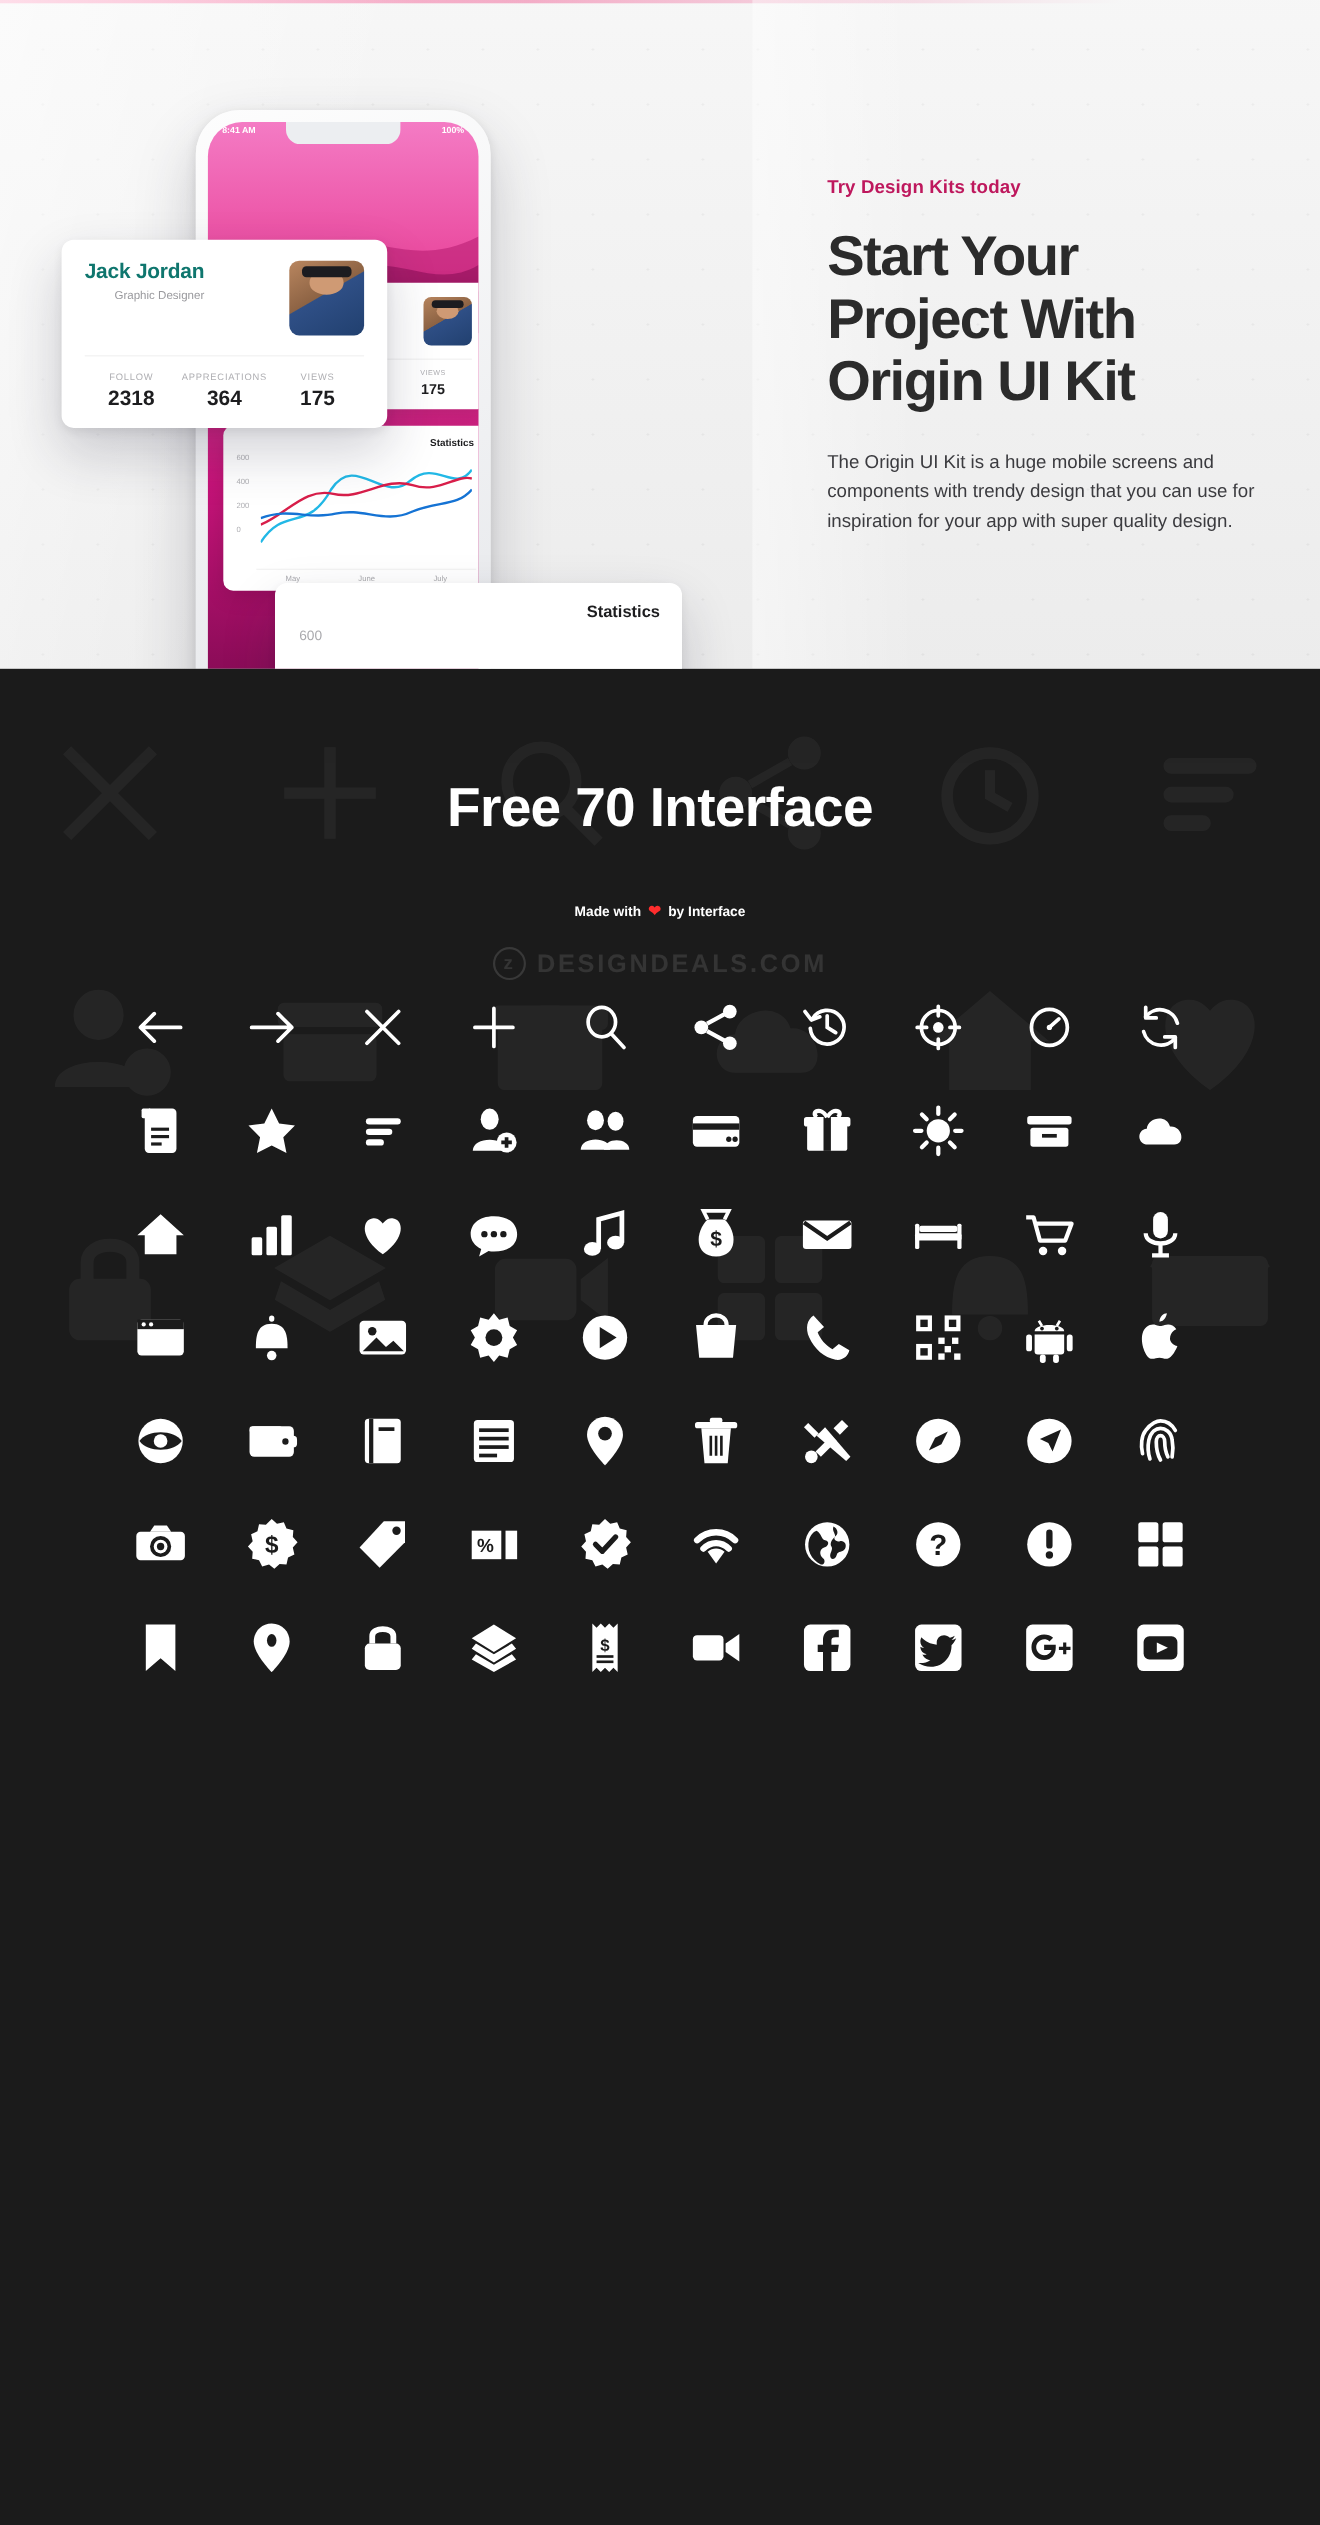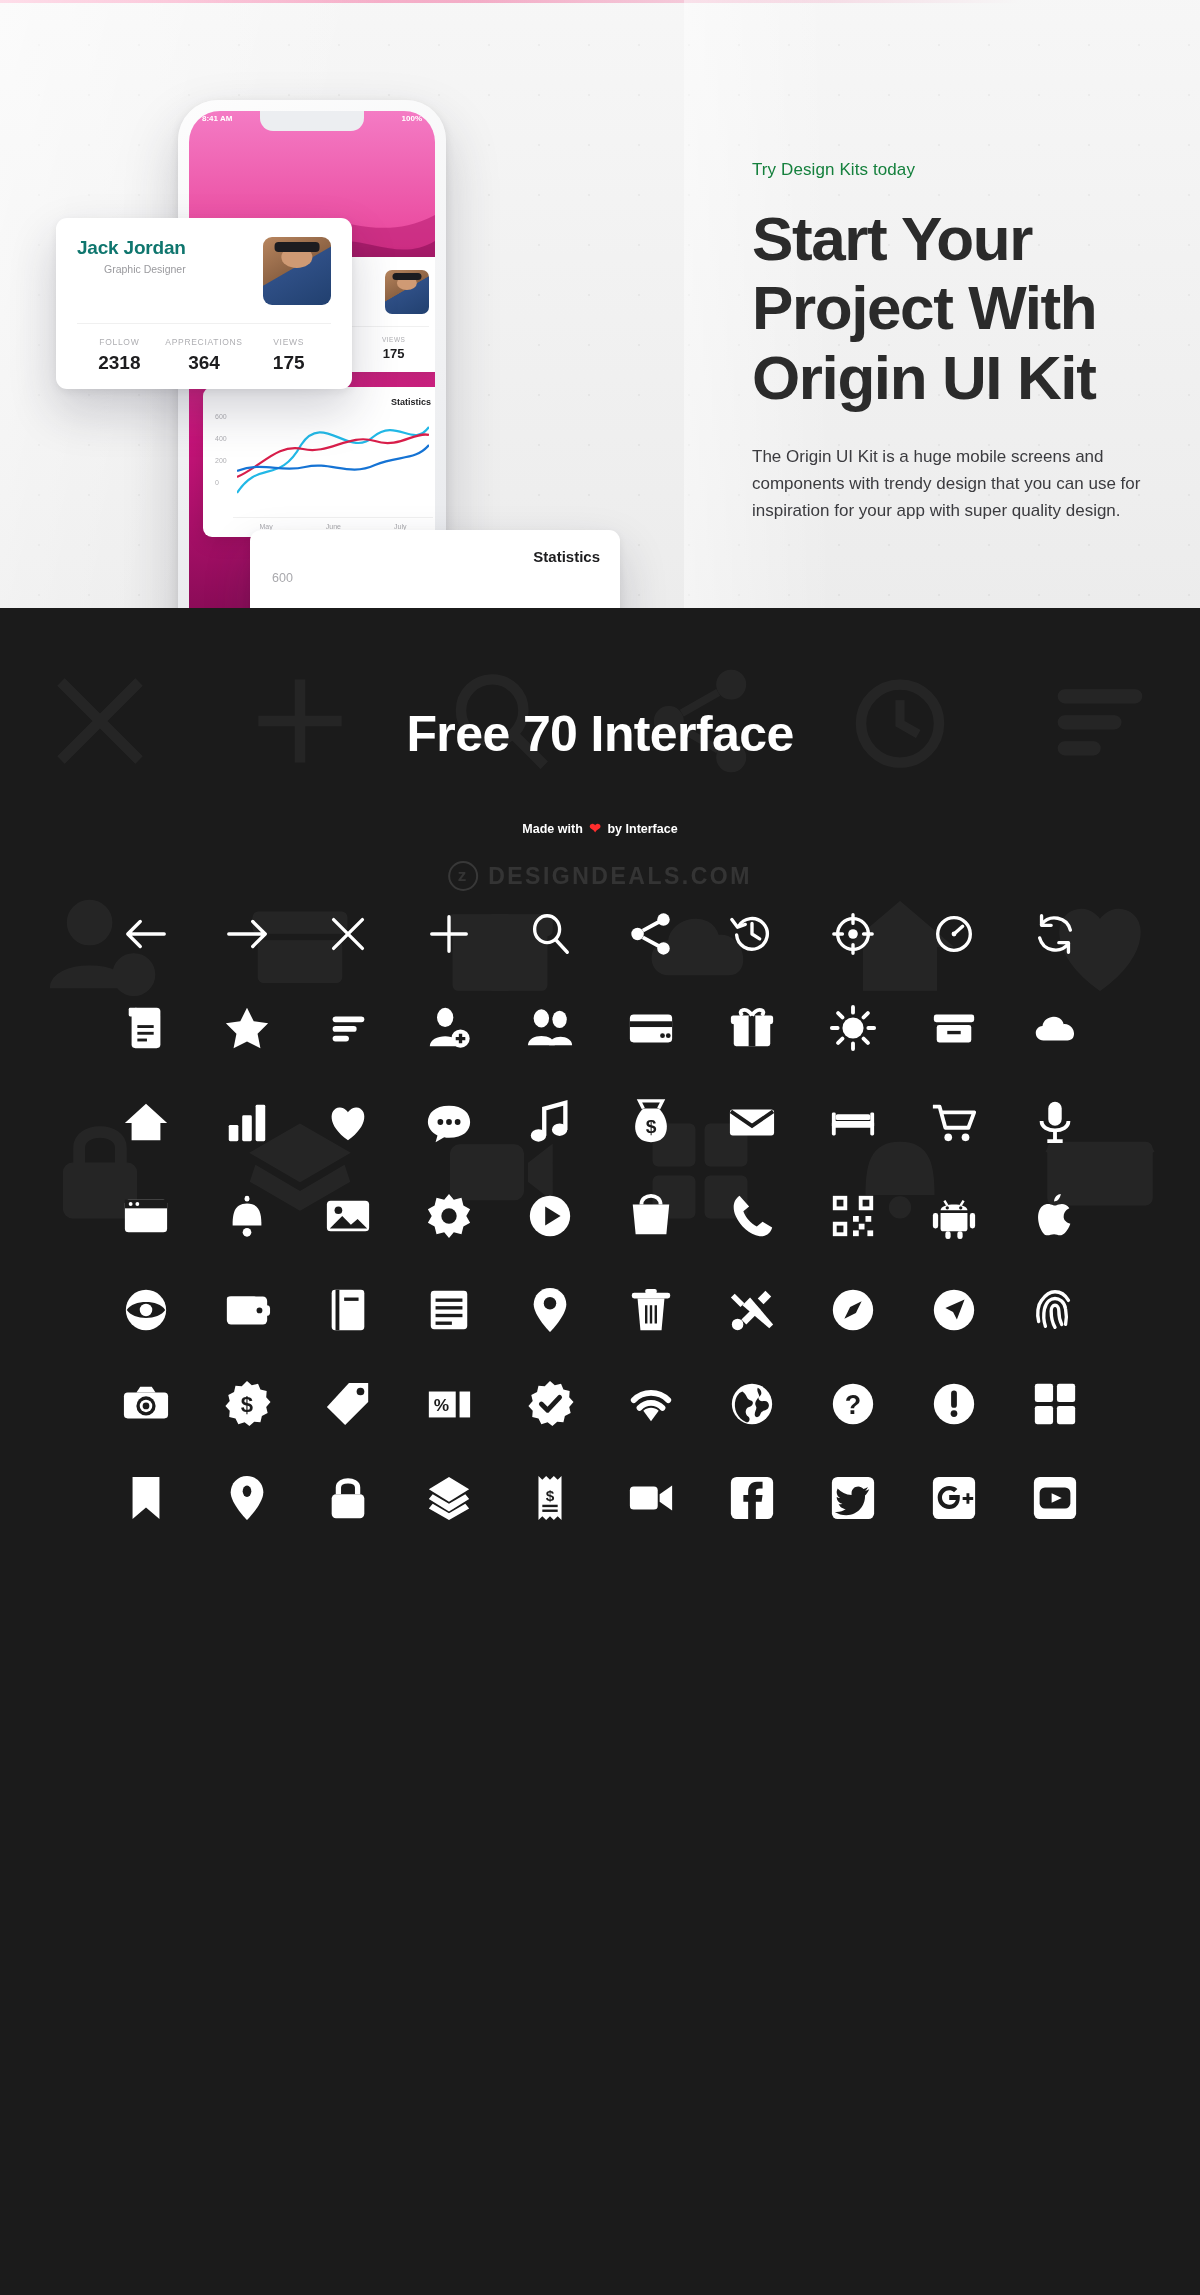--- a/index.html
+++ b/index.html
@@ -136,25 +136,25 @@
   #fc-yaxis {
     position:absolute; left:22px; top:42px;
     font-size:12.5px; color:#a9a9ad; line-height:1;
   }
   #fc-yaxis div { height:47px; }
   #fc-plot { position:absolute; left:44px; top:42px; width:316px; height:195px; }
 
   
   #hero-text { position:absolute; left:752px; top:160px; width:420px; }
   #eyebrow {
-    font-size:17px; color:#15803d; font-weight:normal;
+    font-size:17px; color:#be185d; font-weight:bold;
     letter-spacing:.1px; margin-bottom:24px;
   }
   #headline {
-    font-size:62px; line-height:1.12; font-weight:bold;
+    font-size:51px; line-height:1.12; font-weight:bold;
     color:#2b2b2b; letter-spacing:-1.4px;
   }
   #headline span { display:block; }
   #hero-para {
     margin-top:32px; font-size:17px; line-height:1.58;
     color:#3b3b3f; width:398px;
   }
 
   
   #dark {

